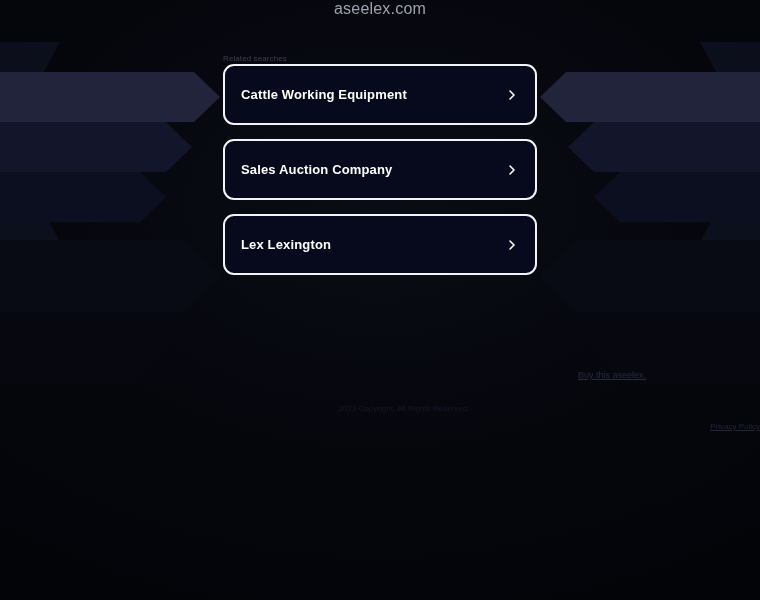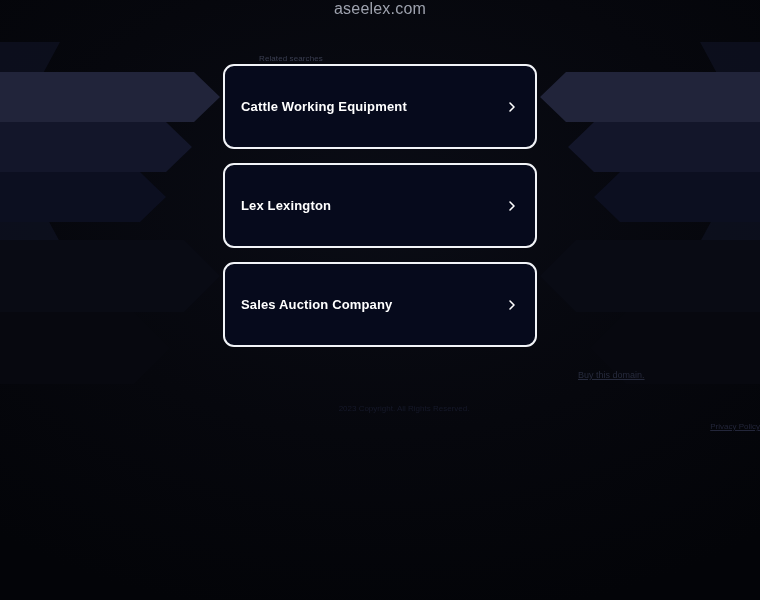--- a/index.html
+++ b/index.html
@@ -74,33 +74,32 @@
     letter-spacing:.2px;
   }
 
   .related-label {
     position:absolute;
     left:223px;
     top:54px;
     font-size:8px;
     color:#3b3f52;
     letter-spacing:.1px;
-    margin-left:36px;
   }
 
   .cards {
     position:absolute;
     left:223px;
     top:64px;
     width:314px;
   }
 
   .card {
     position:relative;
-    height:85px;
+    height:61px;
     border:2px solid #f2f4f8;
     border-radius:11px;
     background:#060a1c;
     margin-bottom:14px;
     display:flex;
     align-items:center;
     justify-content:space-between;
     padding:0 16px;
     cursor:pointer;
   }
@@ -182,40 +181,40 @@
       <div class="card">
         <span class="card-label">Cattle Working Equipment</span>
         <span class="chevron-icon">
           <svg viewBox="0 0 14 14" width="14" height="14">
             <polyline points="5,3 9,7 5,11" fill="none" stroke="#ffffff" stroke-width="1.6" stroke-linecap="round" stroke-linejoin="round"></polyline>
           </svg>
         </span>
       </div>
 
       <div class="card">
+        <span class="card-label">Sales Auction Company</span>
+        <span class="chevron-icon">
+          <svg viewBox="0 0 14 14" width="14" height="14">
+            <polyline points="5,3 9,7 5,11" fill="none" stroke="#ffffff" stroke-width="1.6" stroke-linecap="round" stroke-linejoin="round"></polyline>
+          </svg>
+        </span>
+      </div>
+
+      <div class="card">
         <span class="card-label">Lex Lexington</span>
         <span class="chevron-icon">
           <svg viewBox="0 0 14 14" width="14" height="14">
             <polyline points="5,3 9,7 5,11" fill="none" stroke="#ffffff" stroke-width="1.6" stroke-linecap="round" stroke-linejoin="round"></polyline>
           </svg>
         </span>
       </div>
 
-      <div class="card">
-        <span class="card-label">Sales Auction Company</span>
-        <span class="chevron-icon">
-          <svg viewBox="0 0 14 14" width="14" height="14">
-            <polyline points="5,3 9,7 5,11" fill="none" stroke="#ffffff" stroke-width="1.6" stroke-linecap="round" stroke-linejoin="round"></polyline>
-          </svg>
-        </span>
-      </div>
-
     </div>
 
-    <div class="buy-link">Buy this domain.</div>
+    <div class="buy-link">Buy this aseelex.</div>
 
     <div class="copyright">2023 Copyright. All Rights Reserved.</div>
 
     <div class="privacy-link">
       <span>Privacy Policy</span>
     </div>
 
   </div>
 </div>
 

